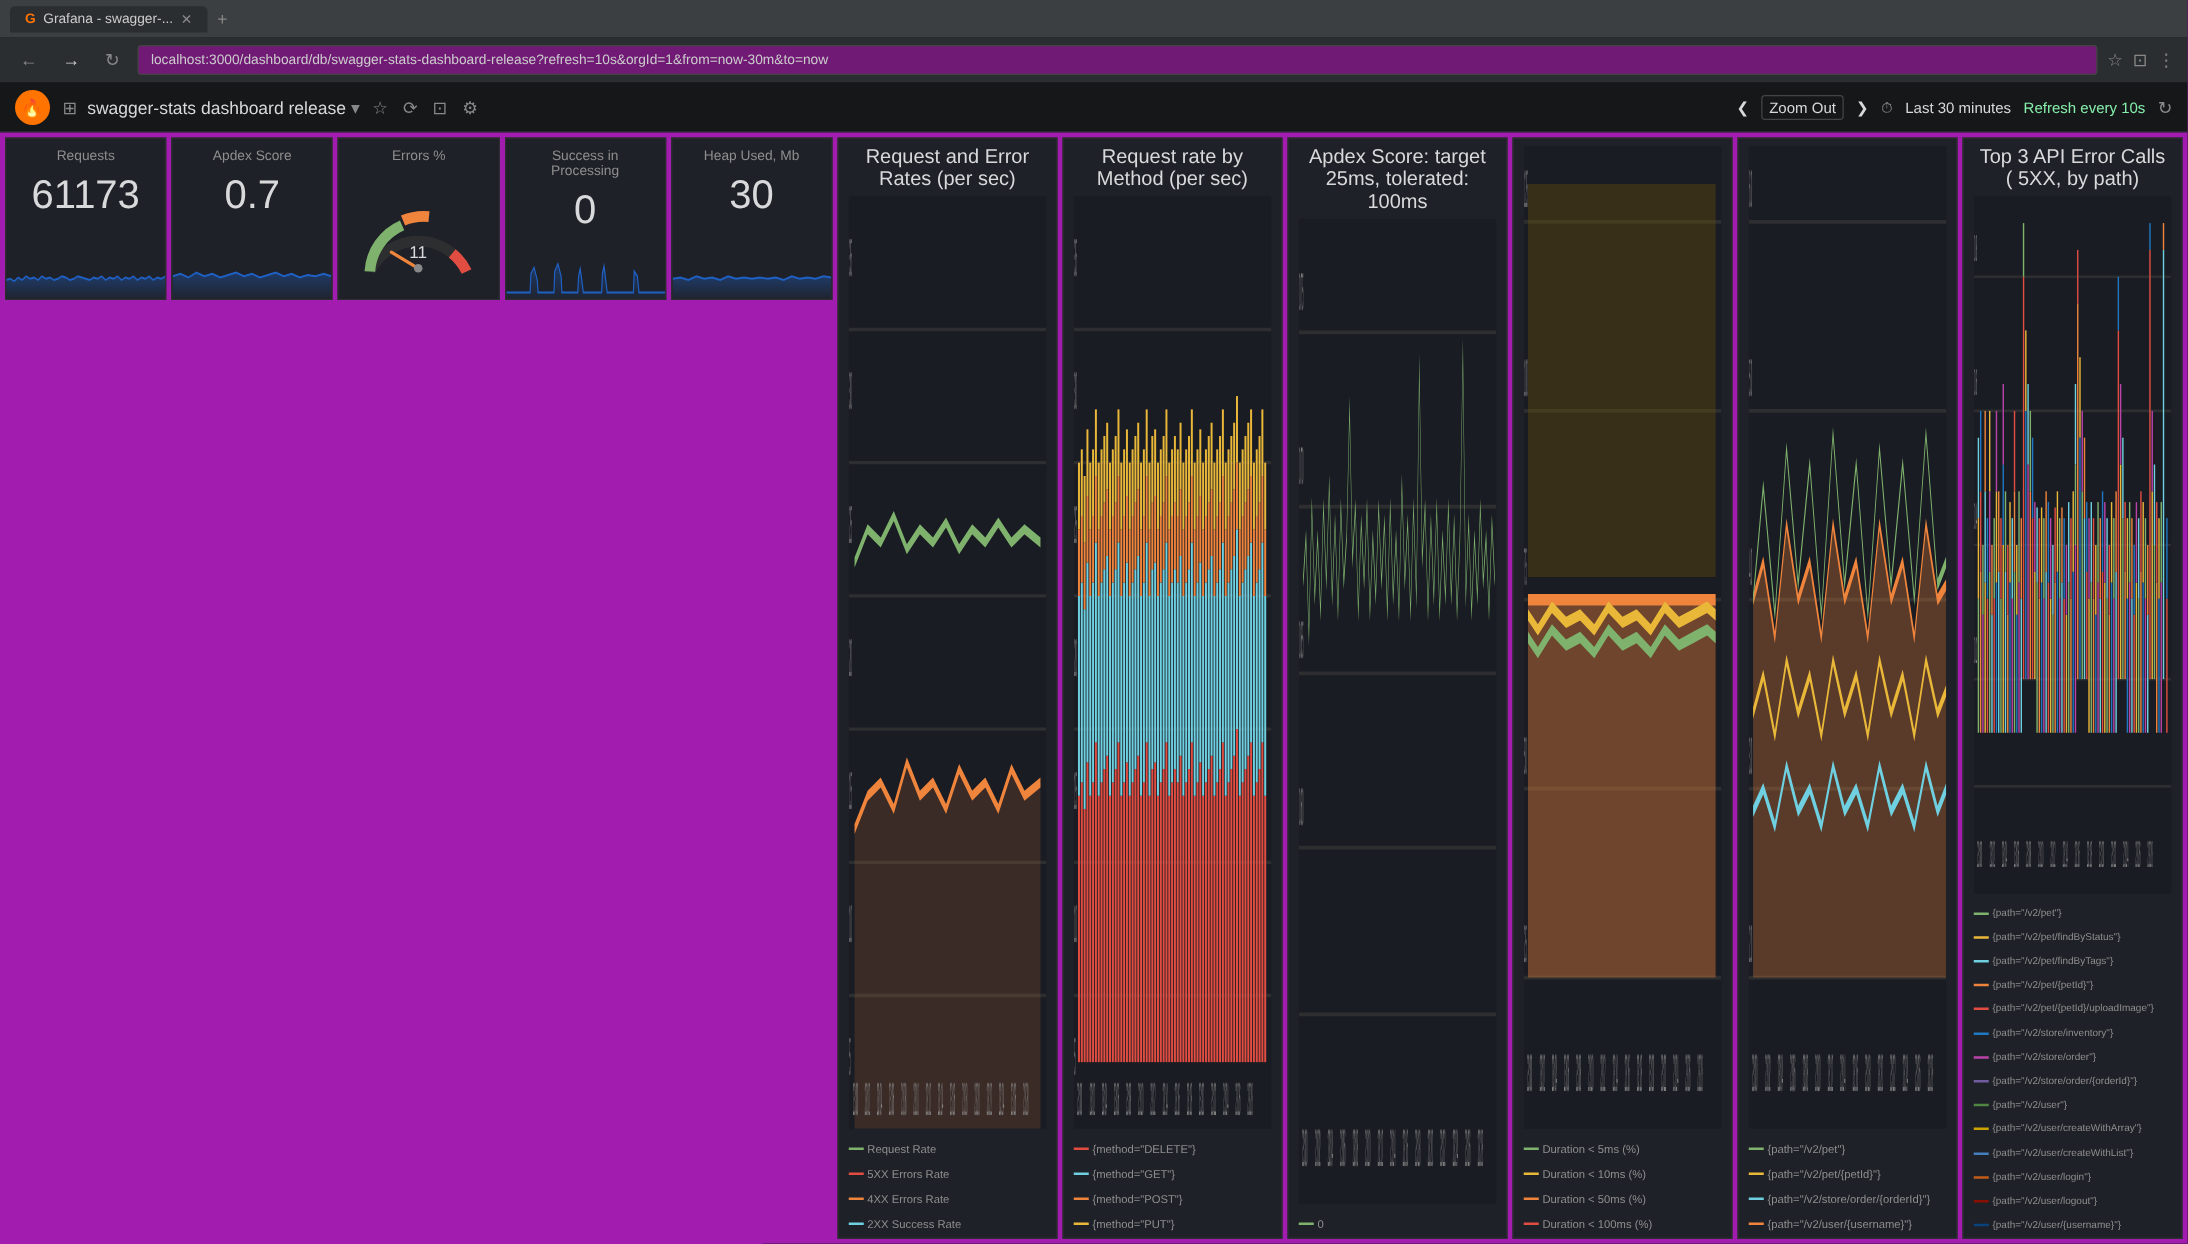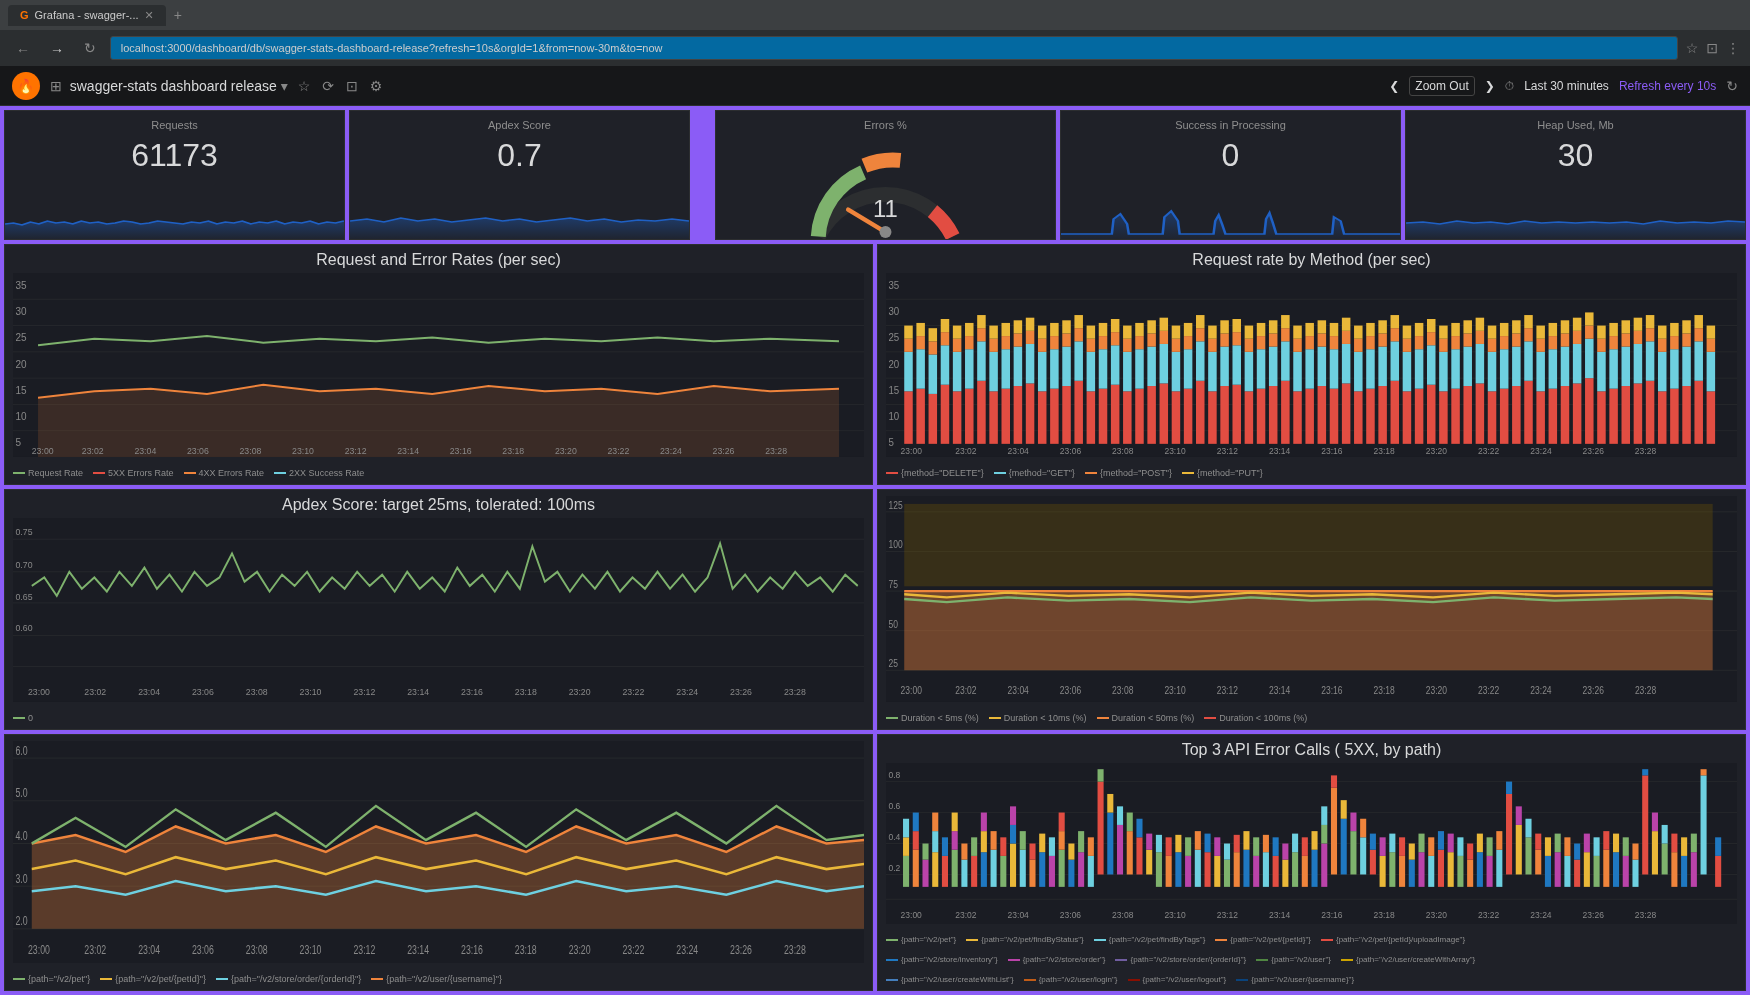--- a/index.html
+++ b/index.html
@@ -7,46 +7,46 @@
 
     
     .browser-chrome { background: #3c3f41; height: 30px; display: flex; align-items: center; padding: 0 8px; gap: 8px; }
     .browser-tab { background: #2b2e30; color: #ccc; padding: 4px 12px; border-radius: 4px 4px 0 0; font-size: 11px; display: flex; align-items: center; gap: 6px; }
     .tab-close { color: #888; cursor: pointer; }
     .browser-new-tab { color: #888; font-size: 14px; cursor: pointer; }
 
     .browser-bar { background: #2b2e30; height: 36px; display: flex; align-items: center; padding: 0 10px; gap: 8px; }
     .nav-btn { color: #888; font-size: 14px; cursor: pointer; padding: 2px 6px; }
     .nav-btn.active { color: #ccc; }
-    .address-bar { flex: 1; background: #0369a1; border: 1px solid #444; border-radius: 3px; height: 24px; padding: 0 10px; color: #ccc; font-size: 11px; display: flex; align-items: center; }
+    .address-bar { flex: 1; background: #701a75; border: 1px solid #444; border-radius: 3px; height: 24px; padding: 0 10px; color: #ccc; font-size: 11px; display: flex; align-items: center; }
     .browser-actions { display: flex; gap: 8px; color: #888; font-size: 14px; }
 
     
     .grafana-bar { background: #161719; border-bottom: 1px solid #2c2e30; height: 40px; display: flex; align-items: center; padding: 0 12px; gap: 10px; }
     .grafana-logo { width: 28px; height: 28px; background: #ff7300; border-radius: 50%; display: flex; align-items: center; justify-content: center; font-weight: bold; font-size: 14px; color: white; }
     .grafana-title { color: #d8d9da; font-size: 14px; cursor: pointer; display: flex; align-items: center; gap: 4px; }
     .grafana-icons { display: flex; gap: 12px; color: #888; font-size: 14px; }
     .grafana-right { margin-left: auto; display: flex; align-items: center; gap: 10px; color: #888; font-size: 12px; }
     .zoom-btn { color: #d8d9da; cursor: pointer; padding: 2px 5px; border: 1px solid #444; border-radius: 3px; }
     .time-range { color: #d8d9da; }
-    .refresh-btn { color: #8b5cf6; cursor: pointer; }
+    .refresh-btn { color: #86efac; cursor: pointer; }
     .refresh-icon { color: #888; cursor: pointer; font-size: 14px; }
 
     
-    .dashboard { background: #8b5cf6; padding: 4px; display: flex; flex-direction: column; gap: 4px; height: calc(995px - 30px - 36px - 40px); overflow: hidden; }
+    .dashboard { background: #a21caf; padding: 4px; display: flex; flex-direction: row; gap: 4px; height: calc(995px - 30px - 36px - 40px); overflow: hidden; }
 
     
     .stat-row { display: flex; gap: 4px; height: 130px; }
     .stat-panel { background: #1f2128; border: 1px solid #2c2e30; flex: 1; padding: 8px 12px; position: relative; overflow: hidden; }
     .stat-title { color: #8e8e8e; font-size: 11px; text-align: center; margin-bottom: 4px; }
     .stat-value { font-size: 32px; font-weight: 300; color: #d8d9da; text-align: center; line-height: 1; margin: 8px 0; }
     .stat-sparkline { position: absolute; bottom: 0; left: 0; right: 0; height: 40px; }
 
     
-    .gauge-panel { text-align: center; margin-left: 21px; }
+    .gauge-panel { text-align: center; }
 
     
     .chart-row { display: flex; gap: 4px; flex: 1; }
     .chart-panel { background: #1f2128; border: 1px solid #2c2e30; flex: 1; padding: 6px 8px; display: flex; flex-direction: column; }
     .chart-title { color: #d8d9da; font-size: 16px; text-align: center; margin-bottom: 4px; }
     .chart-area { flex: 1; position: relative; }
     .chart-legend { display: flex; gap: 10px; flex-wrap: wrap; margin-top: 11px; font-size: 9px; color: #8e8e8e; align-items: center; }
     .legend-item { display: flex; align-items: center; gap: 3px; }
     .legend-dash { width: 12px; height: 2px; display: inline-block; }
 

